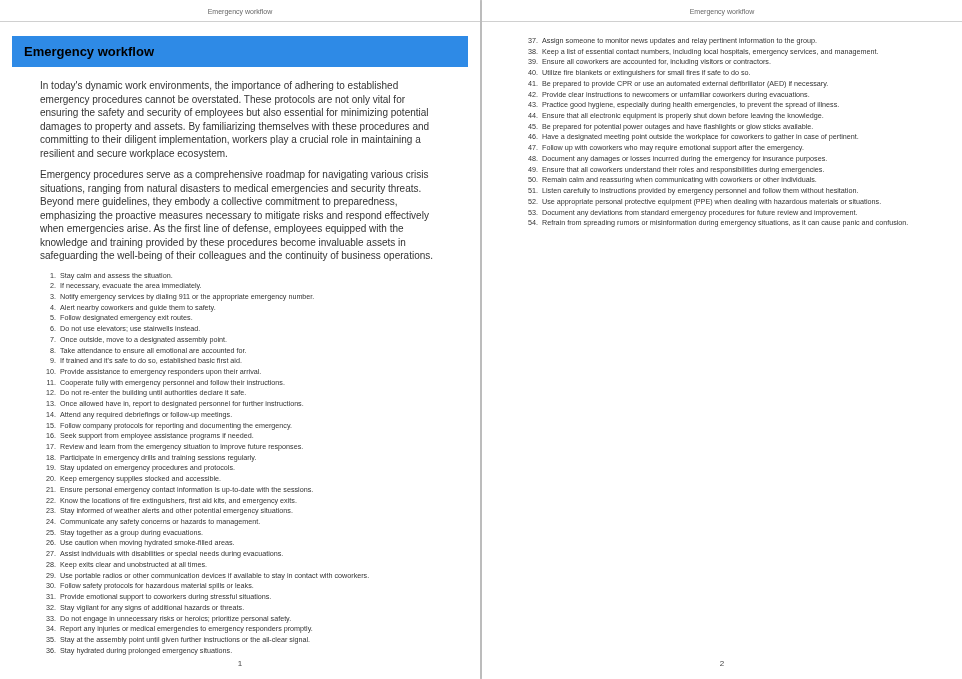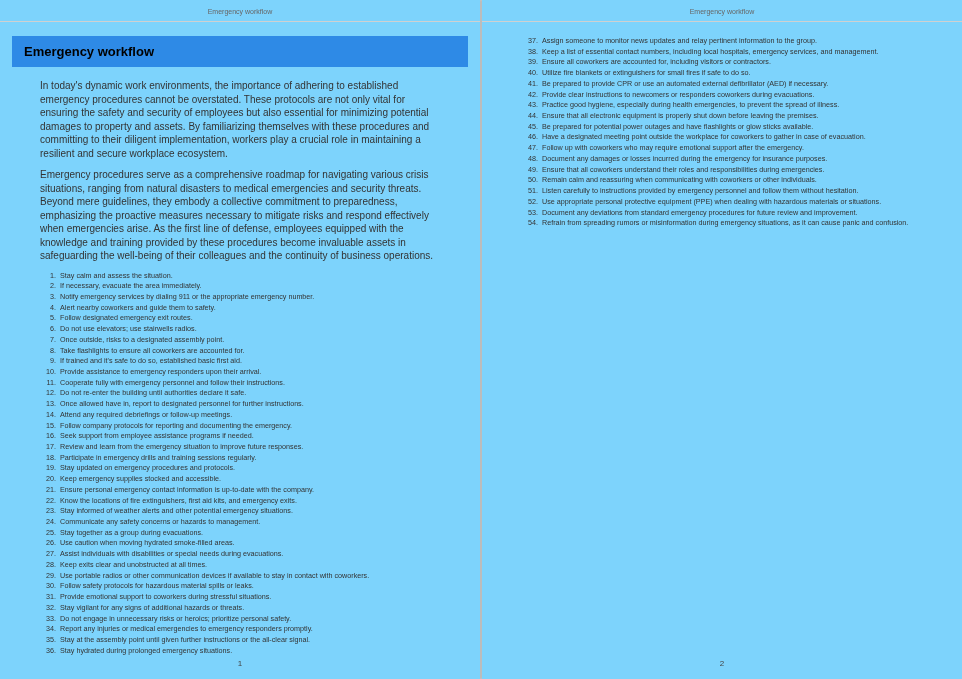--- a/index.html
+++ b/index.html
@@ -14,21 +14,21 @@
     overflow: hidden;
   }
   .spread {
     display: flex;
     gap: 2px;
     width: 962px;
     height: 679px;
     background: #ccc;
   }
   .page {
-    background: #7dd3fc;
+    background: #ffffff;
     width: 480px;
     height: 679px;
     position: relative;
     display: flex;
     flex-direction: column;
     box-shadow: 0 0 2px rgba(0,0,0,0.2);
   }
   .running-head {
     text-align: center;
     font-size: 7px;
@@ -86,36 +86,36 @@
     <div class="page-body">
       <div class="title-banner">Emergency workflow</div>
       <p class="para">In today's dynamic work environments, the importance of adhering to established emergency procedures cannot be overstated. These protocols are not only vital for ensuring the safety and security of employees but also essential for minimizing potential damages to property and assets. By familiarizing themselves with these procedures and committing to their diligent implementation, workers play a crucial role in maintaining a resilient and secure workplace ecosystem.</p>
       <p class="para">Emergency procedures serve as a comprehensive roadmap for navigating various crisis situations, ranging from natural disasters to medical emergencies and security threats. Beyond mere guidelines, they embody a collective commitment to preparedness, emphasizing the proactive measures necessary to mitigate risks and respond effectively when emergencies arise. As the first line of defense, employees equipped with the knowledge and training provided by these procedures become invaluable assets in safeguarding the well-being of their colleagues and the continuity of business operations.</p>
       <ol class="steps" id="list1">
           <li>Stay calm and assess the situation.</li>
           <li>If necessary, evacuate the area immediately.</li>
           <li>Notify emergency services by dialing 911 or the appropriate emergency number.</li>
           <li>Alert nearby coworkers and guide them to safety.</li>
           <li>Follow designated emergency exit routes.</li>
-          <li>Do not use elevators; use stairwells radios.</li>
-          <li>Once outside, risks to a designated assembly point.</li>
-          <li>Take flashlights to ensure all coworkers are accounted for.</li>
+          <li>Do not use elevators; use stairwells instead.</li>
+          <li>Once outside, move to a designated assembly point.</li>
+          <li>Take attendance to ensure all emotional are accounted for.</li>
           <li>If trained and it's safe to do so, established basic first aid.</li>
           <li>Provide assistance to emergency responders upon their arrival.</li>
           <li>Cooperate fully with emergency personnel and follow their instructions.</li>
           <li>Do not re-enter the building until authorities declare it safe.</li>
           <li>Once allowed have in, report to designated personnel for further instructions.</li>
           <li>Attend any required debriefings or follow-up meetings.</li>
           <li>Follow company protocols for reporting and documenting the emergency.</li>
           <li>Seek support from employee assistance programs if needed.</li>
           <li>Review and learn from the emergency situation to improve future responses.</li>
           <li>Participate in emergency drills and training sessions regularly.</li>
           <li>Stay updated on emergency procedures and protocols.</li>
           <li>Keep emergency supplies stocked and accessible.</li>
-          <li>Ensure personal emergency contact information is up-to-date with the company.</li>
+          <li>Ensure personal emergency contact information is up-to-date with the sessions.</li>
           <li>Know the locations of fire extinguishers, first aid kits, and emergency exits.</li>
           <li>Stay informed of weather alerts and other potential emergency situations.</li>
           <li>Communicate any safety concerns or hazards to management.</li>
           <li>Stay together as a group during evacuations.</li>
           <li>Use caution when moving hydrated smoke-filled areas.</li>
           <li>Assist individuals with disabilities or special needs during evacuations.</li>
           <li>Keep exits clear and unobstructed at all times.</li>
           <li>Use portable radios or other communication devices if available to stay in contact with coworkers.</li>
           <li>Follow safety protocols for hazardous material spills or leaks.</li>
           <li>Provide emotional support to coworkers during stressful situations.</li>
@@ -131,25 +131,25 @@
 
   <div class="page">
     <div class="running-head">Emergency workflow</div>
     <div class="page-body">
       <ol class="steps" id="list2" start="37">
           <li>Assign someone to monitor news updates and relay pertinent information to the group.</li>
           <li>Keep a list of essential contact numbers, including local hospitals, emergency services, and management.</li>
           <li>Ensure all coworkers are accounted for, including visitors or contractors.</li>
           <li>Utilize fire blankets or extinguishers for small fires if safe to do so.</li>
           <li>Be prepared to provide CPR or use an automated external defibrillator (AED) if necessary.</li>
-          <li>Provide clear instructions to newcomers or responders coworkers during evacuations.</li>
+          <li>Provide clear instructions to newcomers or unfamiliar coworkers during evacuations.</li>
           <li>Practice good hygiene, especially during health emergencies, to prevent the spread of illness.</li>
-          <li>Ensure that all electronic equipment is properly shut down before leaving the premises.</li>
+          <li>Ensure that all electronic equipment is properly shut down before leaving the knowledge.</li>
           <li>Be prepared for potential power outages and have flashlights or glow sticks available.</li>
-          <li>Have a designated meeting point outside the workplace for coworkers to gather in case of evacuation.</li>
+          <li>Have a designated meeting point outside the workplace for coworkers to gather in case of pertinent.</li>
           <li>Follow up with coworkers who may require emotional support after the emergency.</li>
           <li>Document any damages or losses incurred during the emergency for insurance purposes.</li>
           <li>Ensure that all coworkers understand their roles and responsibilities during emergencies.</li>
           <li>Remain calm and reassuring when communicating with coworkers or other individuals.</li>
           <li>Listen carefully to instructions provided by emergency personnel and follow them without hesitation.</li>
           <li>Use appropriate personal protective equipment (PPE) when dealing with hazardous materials or situations.</li>
           <li>Document any deviations from standard emergency procedures for future review and improvement.</li>
           <li>Refrain from spreading rumors or misinformation during emergency situations, as it can cause panic and confusion.</li>
         </ol>
     </div>

